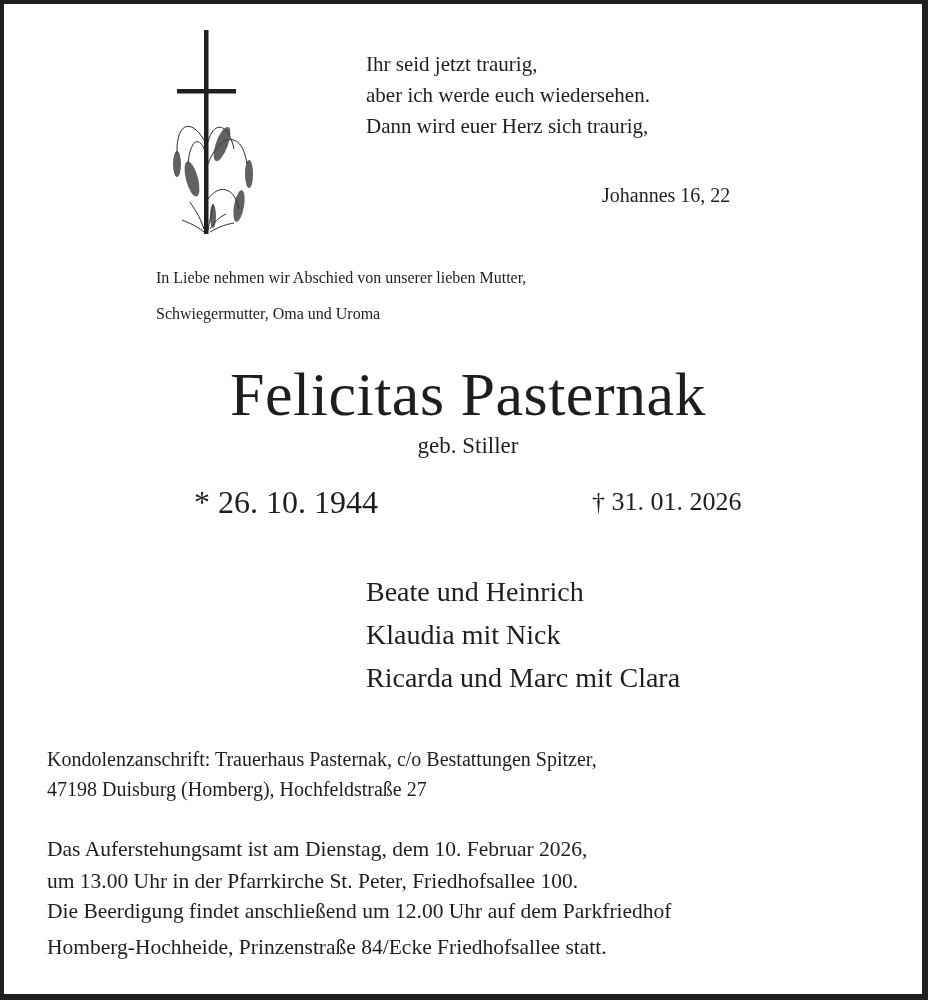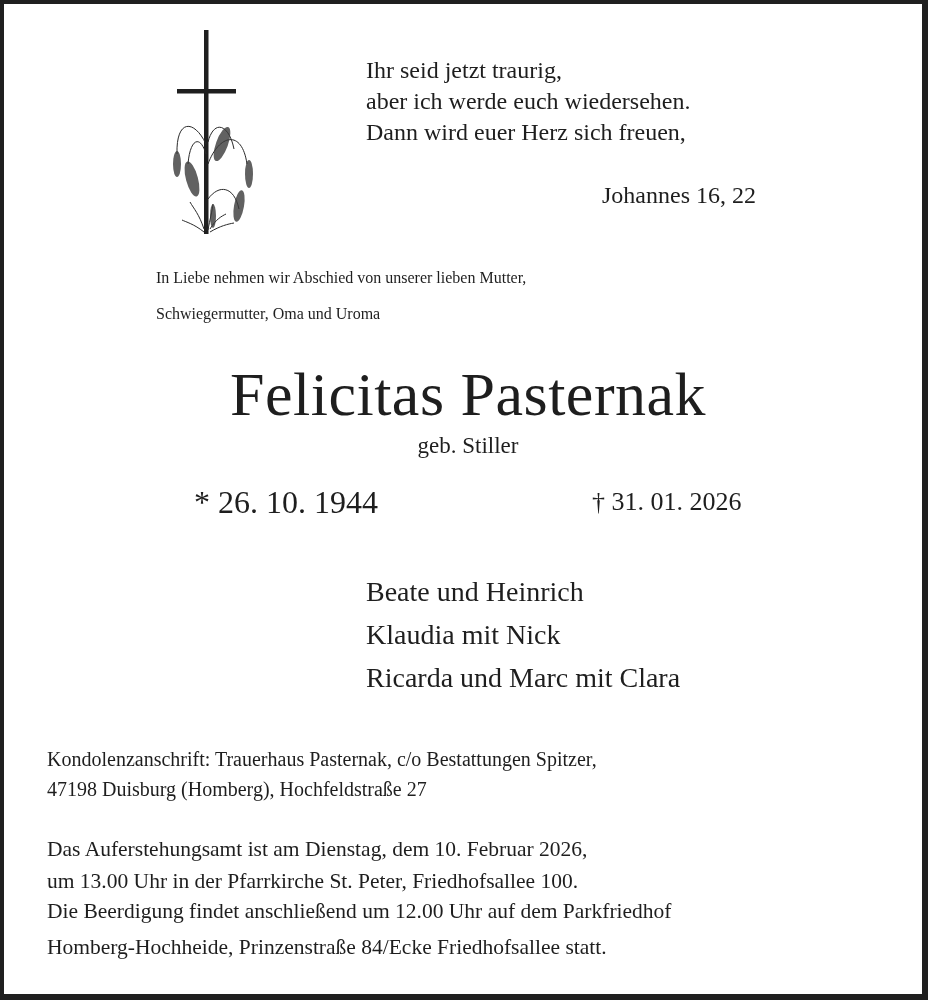--- a/index.html
+++ b/index.html
@@ -11,22 +11,22 @@
   }
   .frame {
     position: absolute; left: 0; top: 0; width: 928px; height: 1000px;
     box-sizing: border-box;
     border-left: 4px solid #1f1f1f; border-top: 4px solid #1f1f1f;
     border-right: 6px solid #1f1f1f; border-bottom: 6px solid #1f1f1f;
     background: #fff;
   }
   .abs { position: absolute; white-space: nowrap; }
   .cross { position: absolute; left: 160px; top: 20px; width: 100px; height: 215px; }
-  .verse { left: 362px; top: 51px; font-size: 24px; line-height: 31px; }
-  .verse-ref { left: 598px; top: 177px; font-size: 24px; line-height: 28px; }
+  .verse { left: 362px; top: 45px; font-size: 21px; line-height: 31px; }
+  .verse-ref { left: 598px; top: 177px; font-size: 20px; line-height: 28px; }
   .intro { left: 152px; top: 256px; font-size: 16px; line-height: 36px; }
   .name { left: 0; width: 928px; top: 350px; text-align: center; font-size: 62px; line-height: 80px; letter-spacing: 0.5px; }
   .maiden { left: 0; width: 928px; top: 426px; text-align: center; font-size: 23px; line-height: 32px; }
   .birth { left: 190px; top: 480px; font-size: 32px; line-height: 36px; }
   .death { left: 588px; top: 480px; font-size: 26px; line-height: 36px; }
   .mourners { left: 362px; top: 566px; font-size: 28px; line-height: 43px; }
   .address { left: 43px; top: 740px; font-size: 20px; line-height: 30px; }
   .service1 { left: 43px; top: 829px; font-size: 21.5px; line-height: 32px; }
   .service2 { left: 43px; top: 889px; font-size: 21.5px; line-height: 36px; }
   .line { display: block; }
@@ -60,21 +60,21 @@
       <ellipse cx="58" cy="120" rx="6" ry="18" transform="rotate(20 58 120)"></ellipse>
       <ellipse cx="85" cy="150" rx="4" ry="14"></ellipse>
       <ellipse cx="75" cy="182" rx="5" ry="16" transform="rotate(10 75 182)"></ellipse>
       <ellipse cx="49" cy="192" rx="3" ry="12"></ellipse>
     </g>
   </svg>
 
   <div class="abs verse">
     <span class="line">Ihr seid jetzt traurig,</span>
     <span class="line">aber ich werde euch wiedersehen.</span>
-    <span class="line">Dann wird euer Herz sich freuen,</span>
+    <span class="line">Dann wird euer Herz sich traurig,</span>
   </div>
   <div class="abs verse-ref">Johannes 16, 22</div>
 
   <div class="abs intro">
     <span class="line">In Liebe nehmen wir Abschied von unserer lieben Mutter,</span>
     <span class="line">Schwiegermutter, Oma und Uroma</span>
   </div>
 
   <div class="abs name">Felicitas Pasternak</div>
   <div class="abs maiden">geb. Stiller</div>

